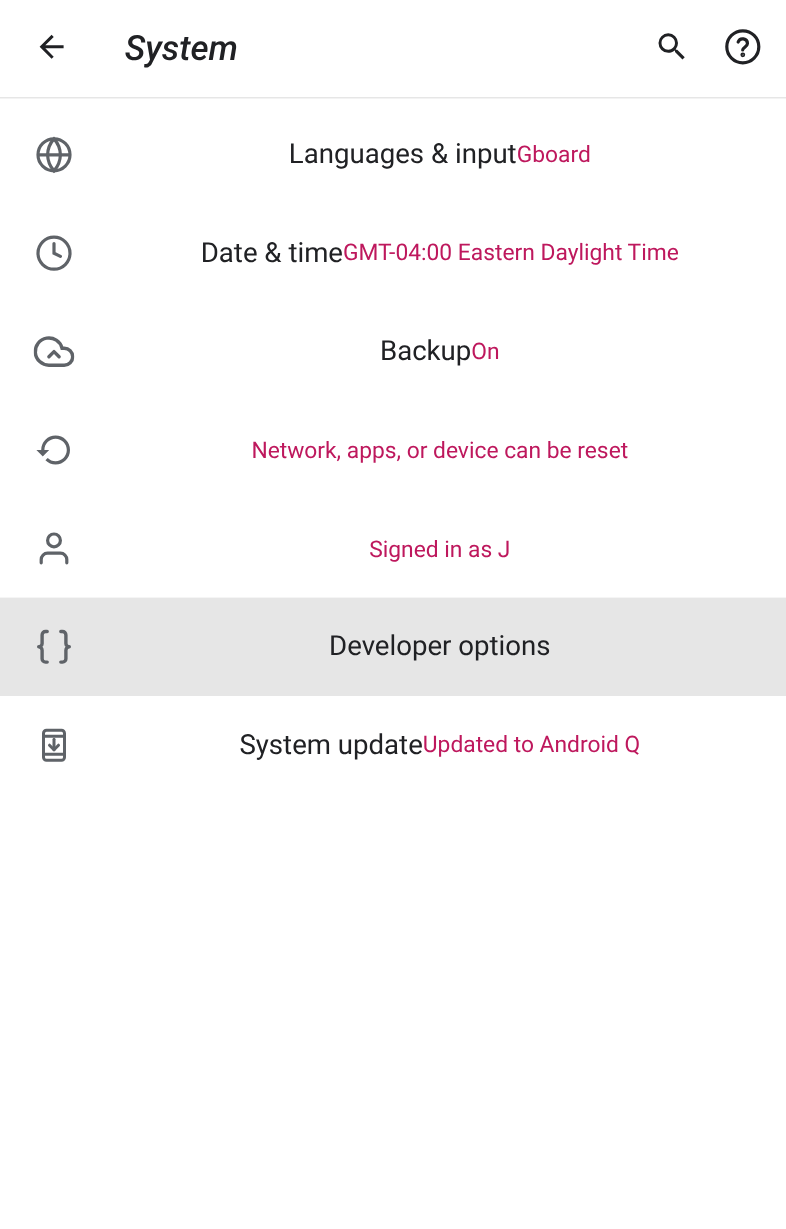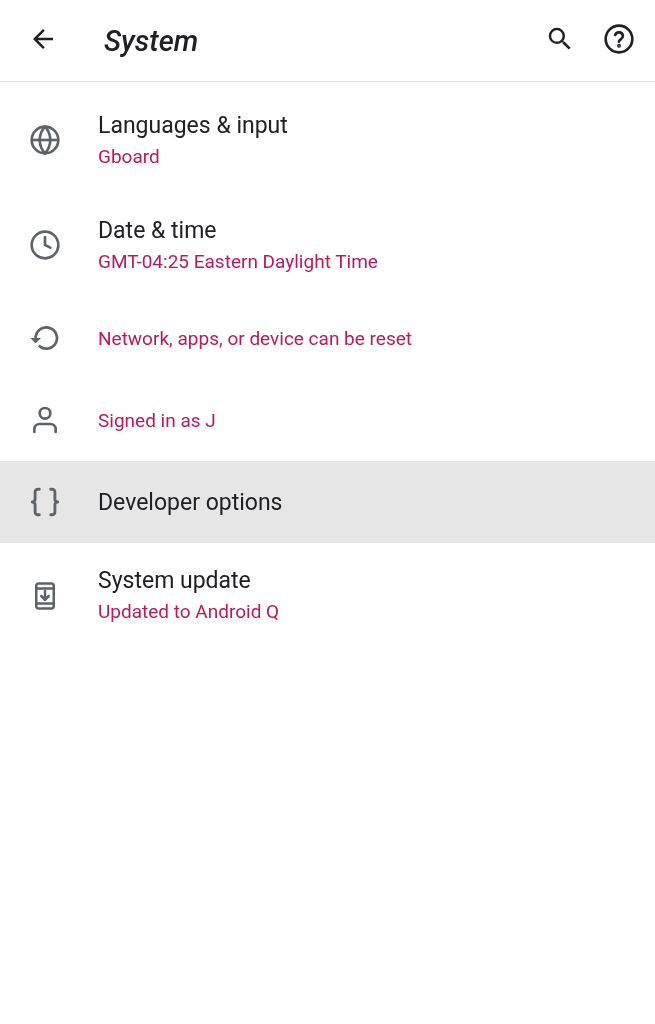--- a/index.html
+++ b/index.html
@@ -64,21 +64,21 @@
       align-items: center;
       justify-content: center;
       margin-right: 36px;
       margin-left: 6px;
       color: #5f6368;
       flex-shrink: 0;
     }
     .item-text {
       flex: 1;
       display: flex;
-      flex-direction: column;
+      flex-direction: row;
       justify-content: center;
     }
     .item-title {
       font-size: 23px;
       font-weight: 400;
       color: #202124;
       line-height: 1.35;
     }
     .item-subtitle {
       font-size: 19px;
@@ -132,24 +132,36 @@
 
   <div class="list-item">
     <div class="item-icon">
       <svg width="32" height="32" viewBox="0 0 24 24" fill="none" stroke="#5f6368" stroke-width="2">
         <circle cx="12" cy="12" r="10"></circle>
         <polyline points="12 6 12 12 16 14" stroke-linecap="round"></polyline>
       </svg>
     </div>
     <div class="item-text">
       <div class="item-title">Date &amp; time</div>
-      <div class="item-subtitle">GMT-04:25 Eastern Daylight Time</div>
-    </div>
-  </div>
-
+      <div class="item-subtitle">GMT-04:00 Eastern Daylight Time</div>
+    </div>
+  </div>
+
+  <div class="list-item">
+    <div class="item-icon">
+      <svg width="34" height="34" viewBox="0 0 24 24" fill="none" stroke="#5f6368" stroke-width="2">
+        <path d="M18 10h-1.26A8 8 0 109 20h9a5 5 0 000-10z"></path>
+        <polyline points="9 15 12 12 15 15" stroke-linecap="round" stroke-linejoin="round"></polyline>
+      </svg>
+    </div>
+    <div class="item-text">
+      <div class="item-title">Backup</div>
+      <div class="item-subtitle">On</div>
+    </div>
+  </div>
 
   <div class="list-item">
     <div class="item-icon">
       <svg width="32" height="32" viewBox="0 0 24 24" fill="#5f6368">
         <path d="M13 3a9 9 0 00-9 9H1l3.89 3.89.07.14L9 12H6c0-3.87 3.13-7 7-7s7 3.13 7 7-3.13 7-7 7c-1.93 0-3.68-.79-4.94-2.06l-1.42 1.42A8.954 8.954 0 0013 21a9 9 0 000-18z"></path>
       </svg>
     </div>
     <div class="item-text">
       <div class="item-subtitle">Network, apps, or device can be reset</div>
     </div>

